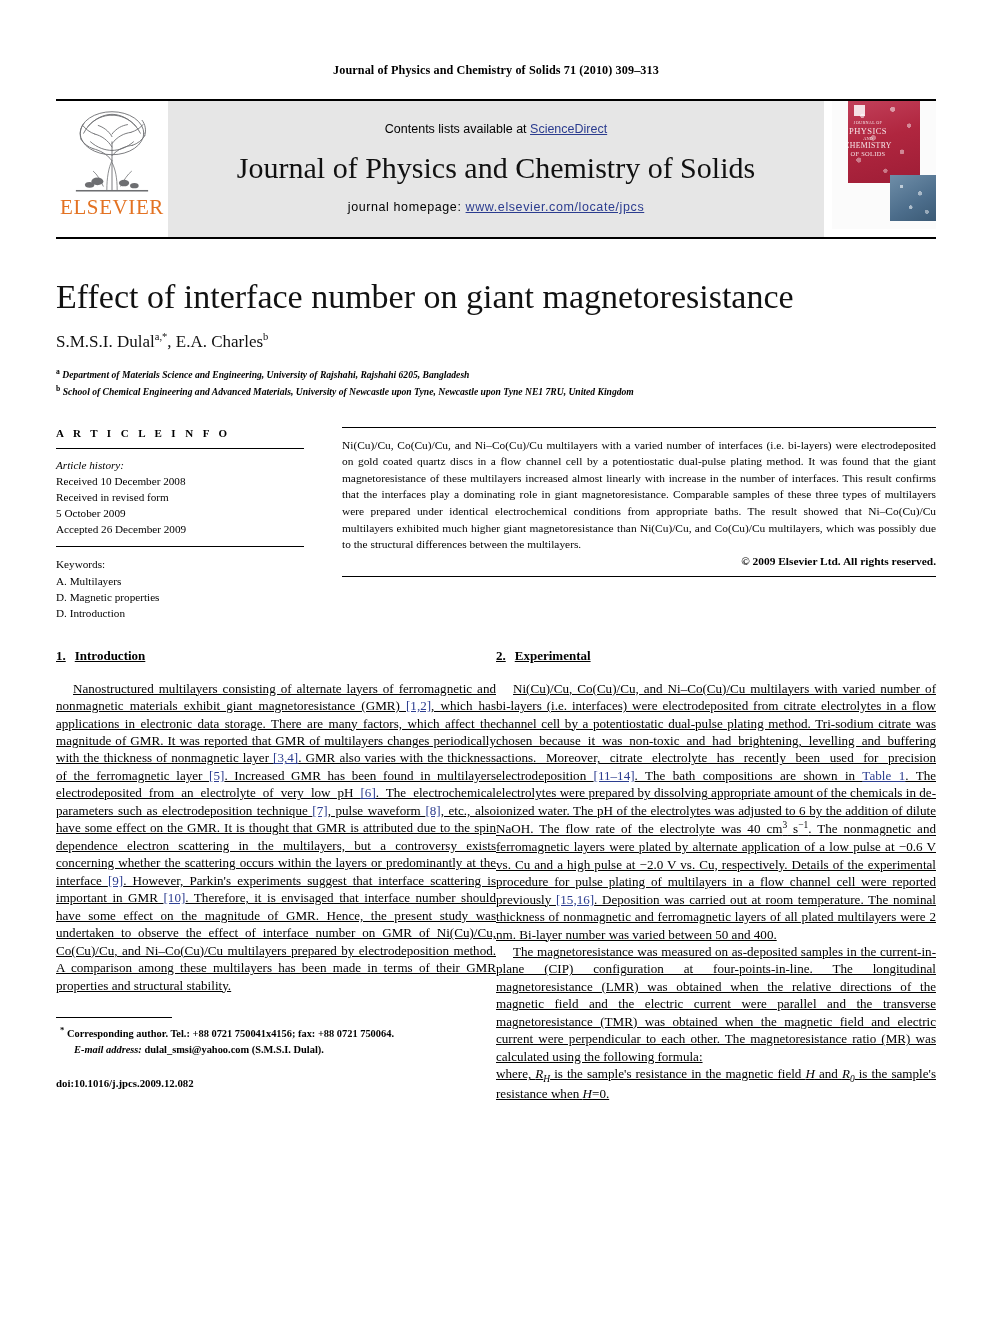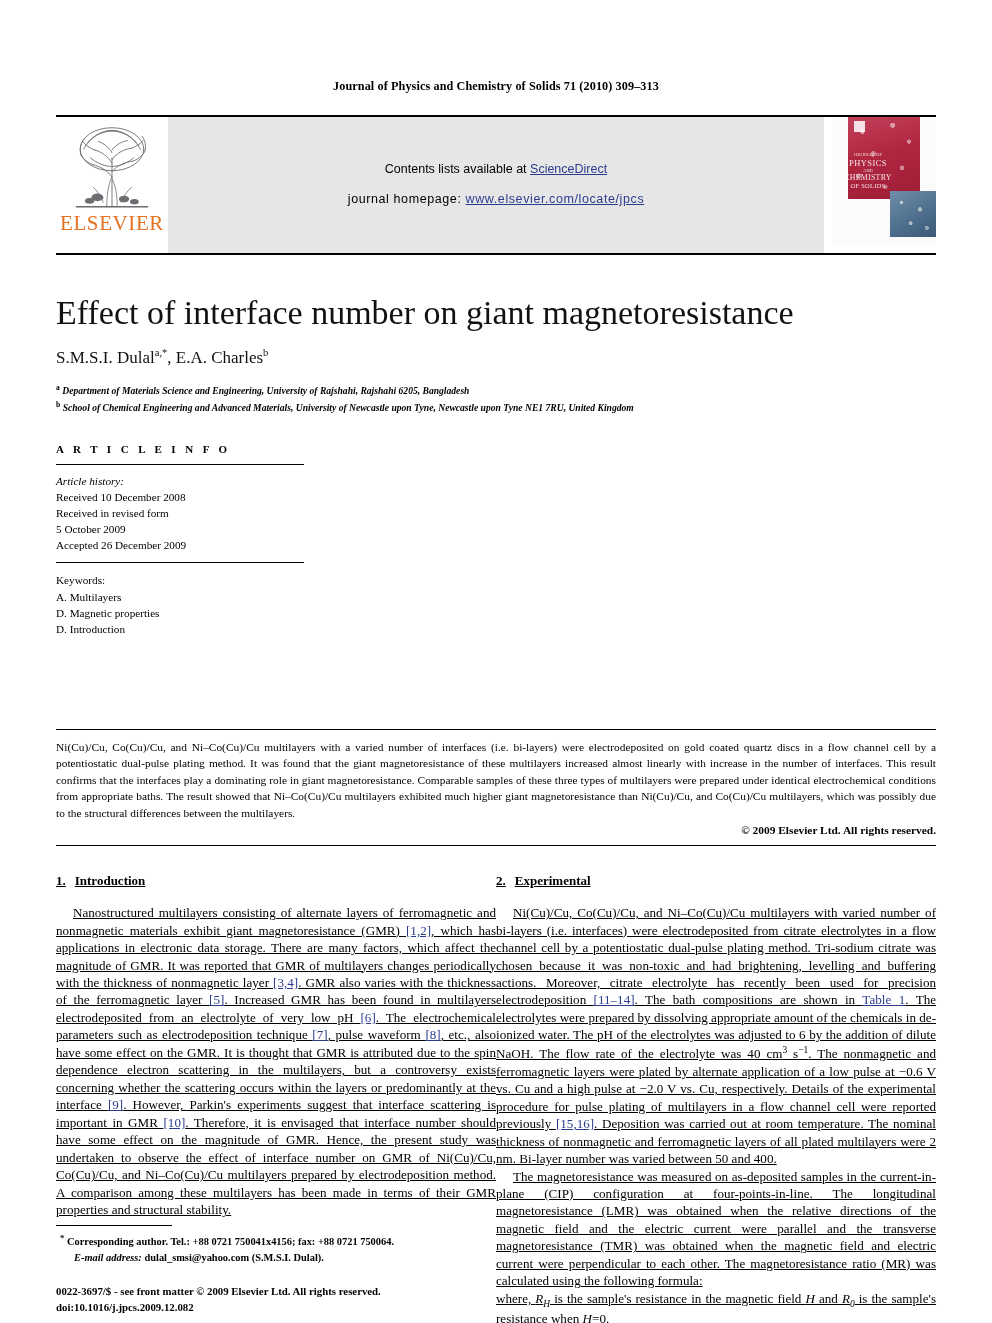--- a/index.html
+++ b/index.html
@@ -13,22 +13,21 @@
     font-family: "Liberation Serif", serif;
     color: #000000;
     position: relative;
     overflow: hidden;
   }
   .page {
     position: relative;
     width: 992px;
     height: 1184px;
     box-sizing: border-box;
-    padding: 8px 56px;
-    margin-top: 24px;
+    padding: 16px 56px;
   }
 
   
   .runhead {
     text-align: center;
     font-size: 12.2px;
     font-weight: bold;
     letter-spacing: 0.1px;
     padding-top: 47px;
   }
@@ -124,21 +123,21 @@
   }
   .cover-elsevier-mark {
     position: absolute;
     left: 6px; top: 4px;
     width: 11px; height: 11px;
     background: #ffffff;
     opacity: 0.85;
   }
   .cover-words {
     position: absolute;
-    left: 0; top: 36px;
+    left: 0; top: 20px;
     width: 72px;
     text-align: center;
     font-family: "Liberation Serif", serif;
     color: rgba(255,255,255,0.88);
     line-height: 1.18;
   }
   .cw1 { font-size: 4.2px; letter-spacing: 0.3px; }
   .cw2 { font-size: 8.5px; letter-spacing: 0.4px; }
   .cw3 { font-size: 4.4px; }
   .cw4 { font-size: 7.8px; letter-spacing: 0.3px; }
@@ -176,21 +175,20 @@
     font-weight: bold;
     line-height: 1.55;
   }
   .affil sup { font-style: normal; font-size: 7.6px; }
 
   
   .info-row {
     margin-top: 27px;
     display: flex;
     gap: 38px;
-    flex-direction: column;
   }
   .col-info { width: 248px; flex: 0 0 248px; }
   .col-abs { flex: 1 1 auto; }
   .sec-label {
     font-size: 11px;
     font-weight: bold;
     letter-spacing: 3.4px;
     margin-bottom: 9px;
   }
   .rule { border-top: 1.1px solid #000; }
@@ -325,20 +323,21 @@
           <rect x="8" y="96" width="84" height="1.8" fill="#6d6e71"></rect>
         </svg>
       </div>
       <div class="elsevier-word">ELSEVIER</div>
     </div>
 
     <div class="center-cell">
       <div class="contents-line">
         <span>Contents lists available at </span><a class="sd-link" href="#">ScienceDirect</a>
       </div>
+      <div class="journal-title">Journal of Physics and Chemistry of Solids</div>
       <div class="homepage-line">
         <span>journal homepage: </span><a class="homepage-url" href="#">www.elsevier.com/locate/jpcs</a>
       </div>
     </div>
 
     <div class="cover-cell">
       <div class="cover-img">
         <div class="cover-top">
           <div class="cover-elsevier-mark"></div>
         </div>
@@ -403,21 +402,20 @@
       </h2>
       <p class="para"><span>Nanostructured multilayers consisting of alternate layers of ferromagnetic and nonmagnetic materials exhibit giant magnetoresistance (GMR) </span><a class="ref" href="#">[1,2]</a><span>, which has applications in electronic data storage. There are many factors, which affect the magnitude of GMR. It was reported that GMR of multilayers changes periodically with the thickness of nonmagnetic layer </span><a class="ref" href="#">[3,4]</a><span>. GMR also varies with the thickness of the ferromagnetic layer </span><a class="ref" href="#">[5]</a><span>. Increased GMR has been found in multilayers electrodeposited from an electrolyte of very low pH </span><a class="ref" href="#">[6]</a><span>. The electrochemical parameters such as electrodeposition technique </span><a class="ref" href="#">[7]</a><span>, pulse waveform </span><a class="ref" href="#">[8]</a><span>, etc., also have some effect on the GMR. It is thought that GMR is attributed due to the spin dependence electron scattering in the multilayers, but a controversy exists concerning whether the scattering occurs within the layers or predominantly at the interface </span><a class="ref" href="#">[9]</a><span>. However, Parkin's experiments suggest that interface scattering is important in GMR </span><a class="ref" href="#">[10]</a><span>. Therefore, it is envisaged that interface number should have some effect on the magnitude of GMR. Hence, the present study was undertaken to observe the effect of interface number on GMR of Ni(Cu)/Cu, Co(Cu)/Cu, and Ni–Co(Cu)/Cu multilayers prepared by electrodeposition method. A comparison among these multilayers has been made in terms of their GMR properties and structural stability.</span></p>
 
       <div class="footnote-wrap">
         <div class="fn-rule"></div>
         <div class="fn-text">
           <sup>*</sup> <span>Corresponding author. Tel.: +88 0721 750041x4156; fax: +88 0721 750064.</span><br>
           <span style="padding-left:10px"><span class="em">E-mail address:</span> <a href="#" style="color:#000;text-decoration:none">dulal_smsi@yahoo.com (S.M.S.I. Dulal).</a></span>
         </div>
         <div class="footer-block">
-          <div>0022-3697/$ - see front matter © 2009 Elsevier Ltd. All rights reserved.</div>
           <div>doi:10.1016/j.jpcs.2009.12.082</div>
         </div>
       </div>
     </div>
 
     <div class="bcol">
       <h2 class="sec">
         <span class="num">2.</span><span>Experimental</span>
       </h2>
       <p class="para"><span>Ni(Cu)/Cu, Co(Cu)/Cu, and Ni–Co(Cu)/Cu multilayers with varied number of bi-layers (i.e. interfaces) were electrodeposited from citrate electrolytes in a flow channel cell by a potentiostatic dual-pulse plating method. Tri-sodium citrate was chosen because it was non-toxic and had brightening, levelling and buffering actions. Moreover, citrate electrolyte has recently been used for precision electrodeposition </span><a class="ref" href="#">[11–14]</a><span>. The bath compositions are shown in </span><a class="ref" href="#">Table 1</a><span>. The electrolytes were prepared by dissolving appropriate amount of the chemicals in de-ionized water. The pH of the electrolytes was adjusted to 6 by the addition of dilute NaOH. The flow rate of the electrolyte was 40 cm</span><span class="sup-a">3</span><span> s</span><span class="sup-a">−1</span><span>. The nonmagnetic and ferromagnetic layers were plated by alternate application of a low pulse at −0.6 V vs. Cu and a high pulse at −2.0 V vs. Cu, respectively. Details of the experimental procedure for pulse plating of multilayers in a flow channel cell were reported previously </span><a class="ref" href="#">[15,16]</a><span>. Deposition was carried out at room temperature. The nominal thickness of nonmagnetic and ferromagnetic layers of all plated multilayers were 2 nm. Bi-layer number was varied between 50 and 400.</span></p>

